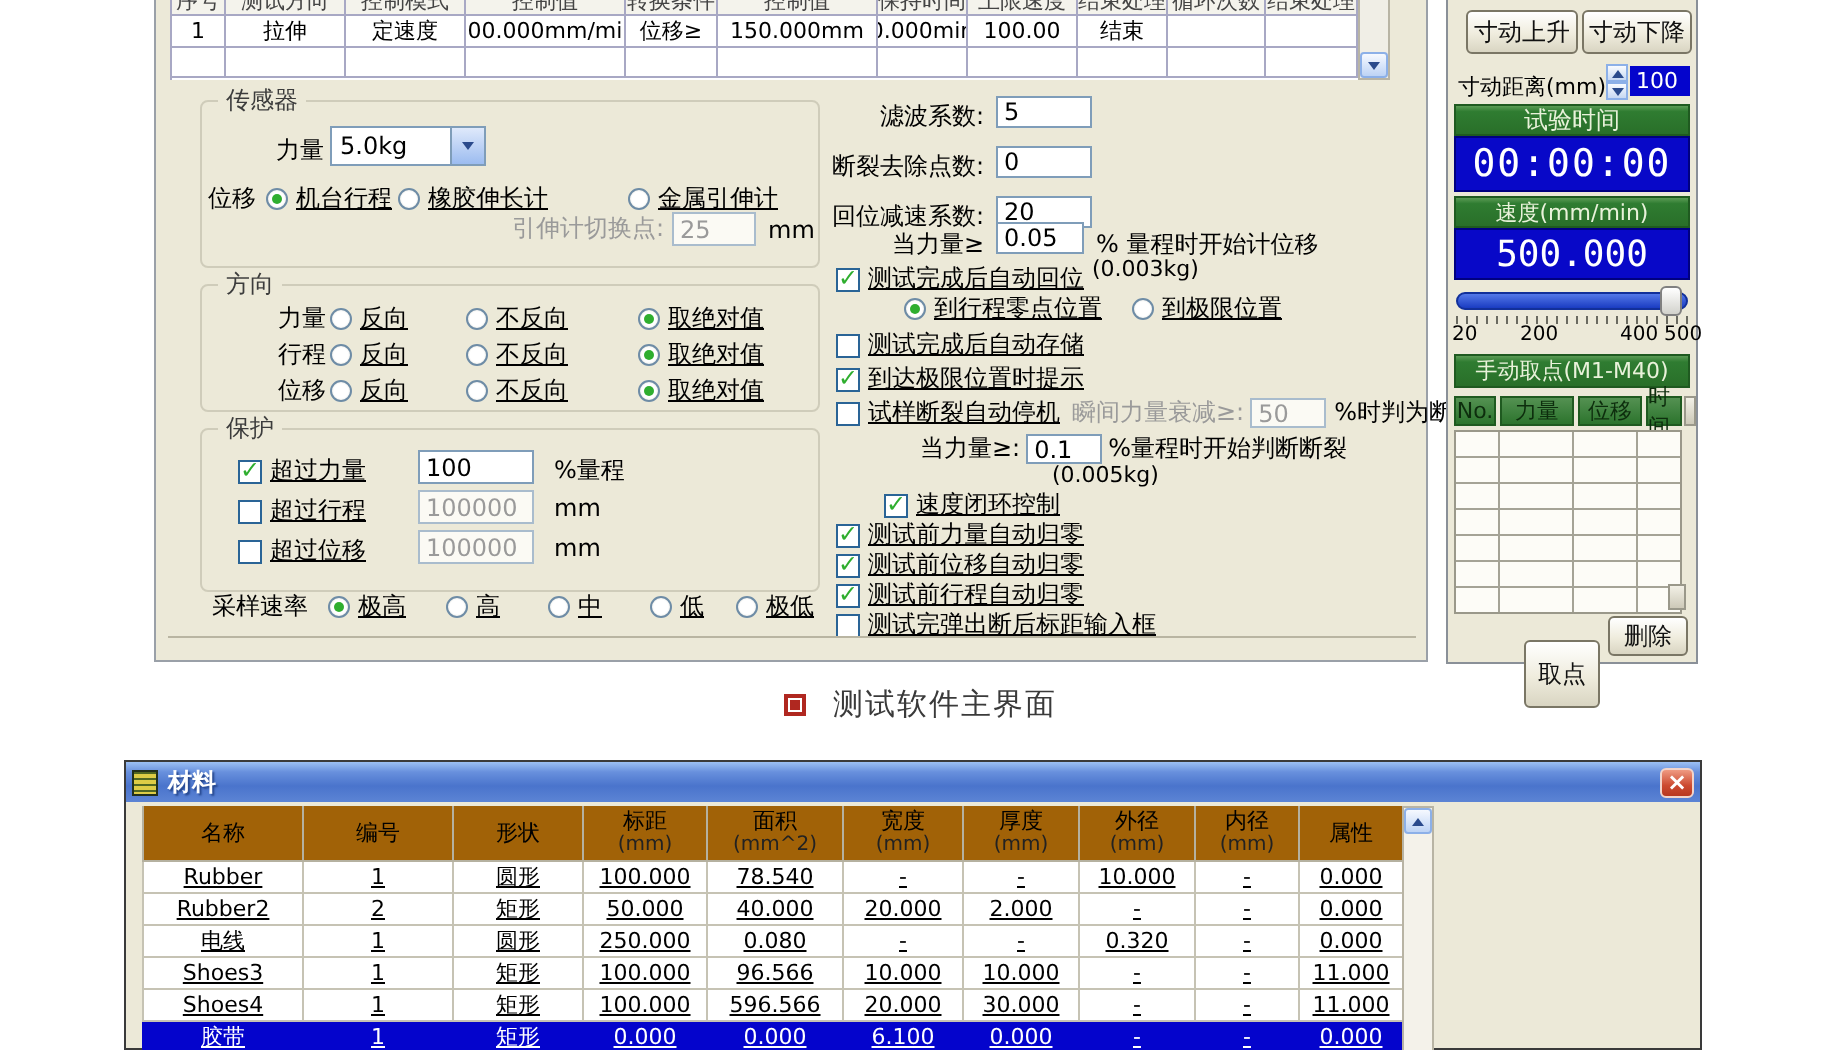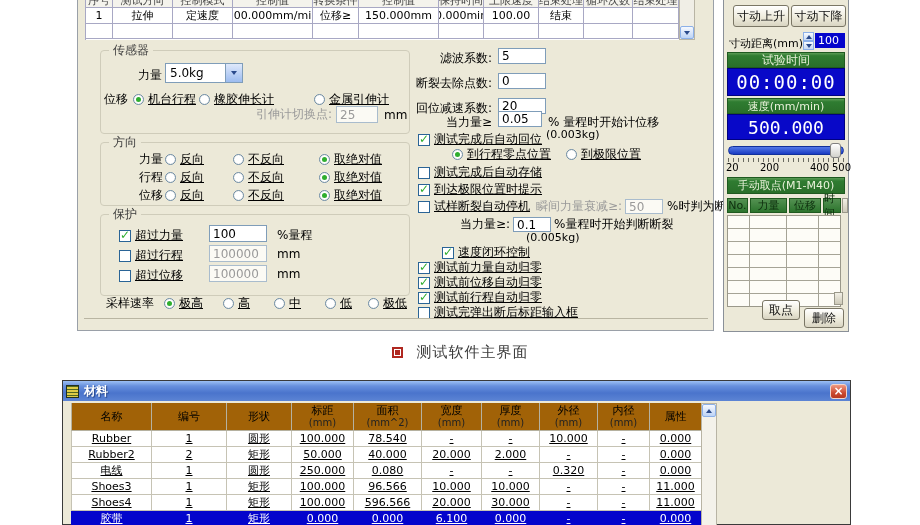--- a/index.html
+++ b/index.html
@@ -377,21 +377,21 @@
 
     <div class="pcol" style="left:3px;top:198px;width:21px;height:15px;">No.</div>
     <div class="pcol" style="left:26px;top:198px;width:37px;height:15px;">力量</div>
     <div class="pcol" style="left:65px;top:198px;width:32px;height:15px;">位移</div>
     <div class="pcol" style="left:99px;top:198px;width:18px;height:15px;">时间</div>
     <div class="nub" style="left:118px;top:198px;width:6px;height:15px;"></div>
 
     <div class="pgrid" style="left:3px;top:215px;width:114px;height:92px;"></div>
     <div class="nub" style="left:110px;top:292px;width:9px;height:13px;"></div>
 
-    <div class="xbtn" style="left:38px;top:300px;width:38px;height:20px;">取点</div>
+    <div class="xbtn" style="left:38px;top:320px;width:38px;height:34px;">取点</div>
     <div class="xbtn" style="left:80px;top:308px;width:40px;height:20px;">删除</div>
   </div>
 
   <div class="caption">
     <span class="cap-ico"></span><span>测试软件主界面</span>
   </div>
 
   <div class="matwin">
     <div class="mat-title">
       <span class="mat-ico"></span>

